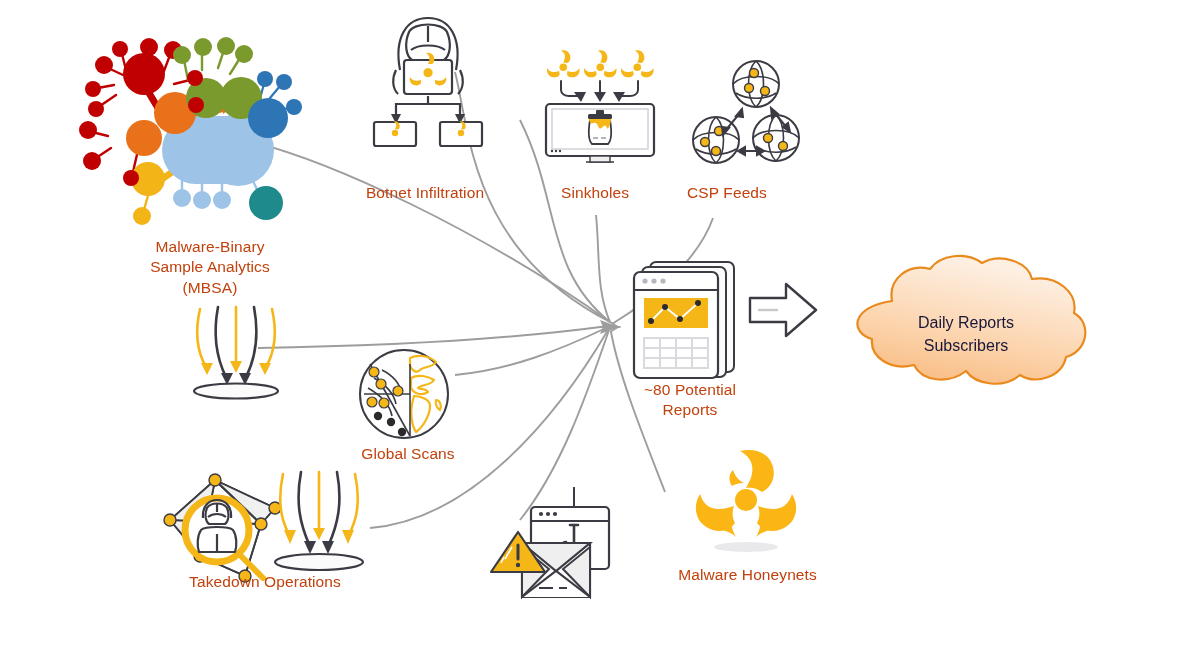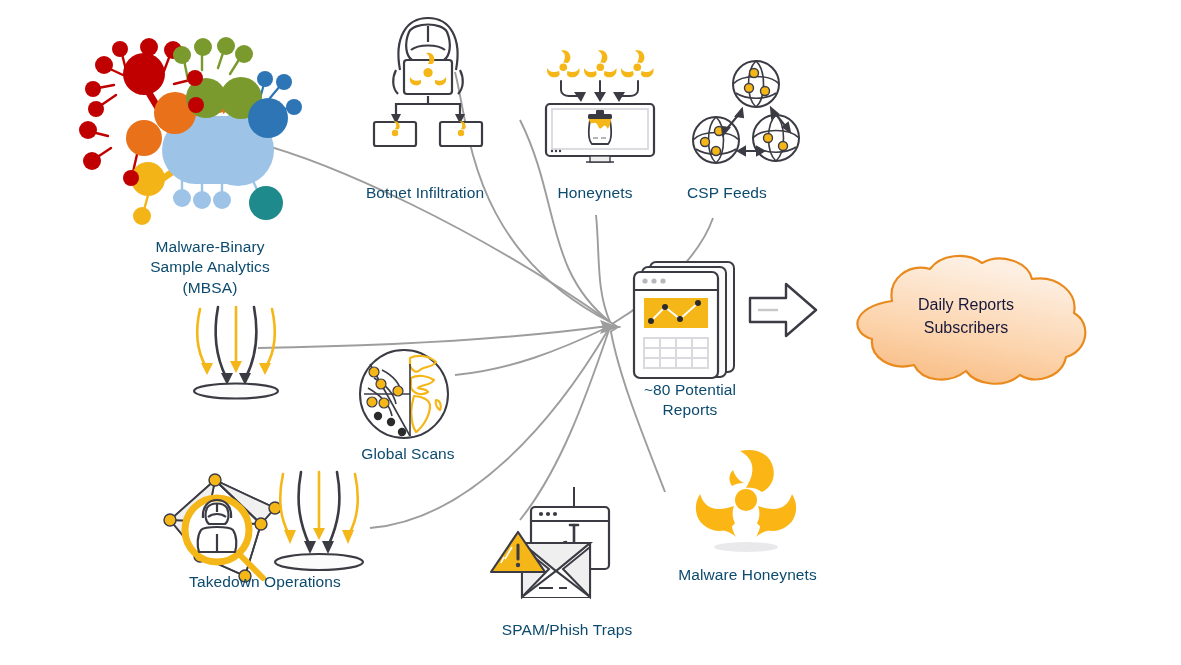--- a/index.html
+++ b/index.html
@@ -4,21 +4,21 @@
 <style>
   html,body{margin:0;padding:0;background:#ffffff;}
   body{
     width:1181px;height:665px;position:relative;overflow:hidden;
     font-family:"Liberation Sans","DejaVu Sans",sans-serif;
     color:#1a1a2e;
   }
   #stage{position:absolute;left:0;top:0;width:1181px;height:665px;}
   .node{position:absolute;}
   .label{
-    position:absolute;text-align:center;color:#0c4a6e;
+    position:absolute;text-align:center;color:#c2410c;
     font-size:15.5px;line-height:1.32;white-space:pre-line;
     letter-spacing:.1px;
   }
   svg{overflow:visible;}
   .flow{position:absolute;left:0;top:0;width:1181px;height:665px;pointer-events:none;}
   .cloudtext{
     position:absolute;text-align:center;color:#17173a;font-size:16px;line-height:1.45;
     white-space:pre-line;
   }
 </style>
@@ -231,21 +231,21 @@
         <rect x="58" y="62" width="8" height="5" rx="1" fill="#3b3b44"></rect>
         <path d="M55,90 L60,90 M63,90 L68,90" stroke="#9a9aa2" stroke-width="1.4"></path>
       </g>
       <g fill="#3b3b44">
           <circle cx="14" cy="103" r="1.2"></circle>
           <circle cx="18" cy="103" r="1.2"></circle>
           <circle cx="22" cy="103" r="1.2"></circle>
         </g>
     </svg>
   </div>
-  <div class="label" style="left:530px;top:183px;width:130px;">Honeynets</div>
+  <div class="label" style="left:530px;top:183px;width:130px;">Sinkholes</div>
 
   <div class="node" style="left:690px;top:58px;width:120px;height:118px;">
     <svg width="120" height="118" viewBox="0 0 120 118">
       <g id="sphere-proto"></g>
 
       <g transform="translate(42,2)">
         <circle cx="24" cy="24" r="23" fill="#ffffff" stroke="#3b3b44" stroke-width="2"></circle>
         <path d="M1,24 C10,14 38,14 47,24" fill="none" stroke="#3b3b44" stroke-width="1.6"></path>
         <path d="M4,33 C14,40 34,40 44,33" fill="none" stroke="#3b3b44" stroke-width="1.6"></path>
         <path d="M24,1 C14,10 14,38 24,47" fill="none" stroke="#3b3b44" stroke-width="1.6"></path>
@@ -441,21 +441,20 @@
       </g>
 
       <g>
         <polygon points="31,47 58,87 4,87" fill="#F5B618" stroke="#3b3b44" stroke-width="2.2" stroke-linejoin="round"></polygon>
         <path d="M31,60 L31,74" stroke="#3b3b44" stroke-width="3" stroke-linecap="round"></path>
         <circle cx="31" cy="80" r="2.2" fill="#3b3b44"></circle>
         <path d="M18,74 L25,62 M14,78 L17,72" stroke="#ffffff" stroke-width="1.6"></path>
       </g>
     </svg>
   </div>
-  <div class="label" style="left:482px;top:620px;width:170px;">SPAM/Phish Traps</div>
 
   <div class="node" style="left:688px;top:450px;width:116px;height:110px;">
     <svg width="116" height="110" viewBox="0 0 116 110">
       <g fill="#FBB615">
         <circle cx="58" cy="50" r="11"></circle>
         <path d="M58,38 C69,20 65,8 52,1 C68,-3 82,4 85,17 C88,29 82,38 74,42 C69,38 63,37 58,38Z"></path>
         <path d="M46,56 C26,63 16,57 12,44 C4,57 8,72 20,78 C31,84 42,80 47,73 C44,68 44,61 46,56Z"></path>
         <path d="M70,56 C90,63 100,57 104,44 C112,57 108,72 96,78 C85,84 74,80 69,73 C72,68 72,61 70,56Z"></path>
         <path d="M44,36 C40,30 41,24 45,20 C47,26 51,31 56,33 C51,33 47,34 44,36Z"></path>
         <path d="M72,36 C76,30 75,24 71,20 C69,26 65,31 60,33 C65,33 69,34 72,36Z"></path>
@@ -511,17 +510,17 @@
           <stop offset="0%" stop-color="#F7B679"></stop>
           <stop offset="45%" stop-color="#FCD3AB"></stop>
           <stop offset="100%" stop-color="#FDEFE2"></stop>
         </linearGradient>
       </defs>
       <path d="M56,46 C52,24 72,8 94,14 C104,0 130,-4 146,8 C164,-2 192,6 196,24
                C222,20 242,38 238,58 C256,68 252,96 230,102 C226,122 200,130 184,120
                C168,134 140,130 130,116 C112,130 86,126 78,110 C54,116 34,102 36,84
                C14,78 14,52 56,46Z" fill="url(#cloudgrad)" stroke="#E98A1E" stroke-width="2.2" stroke-linejoin="round"></path>
     </svg>
-    <div class="cloudtext" style="left:0;top:38px;width:260px;">Daily Reports
+    <div class="cloudtext" style="left:0;top:56px;width:260px;">Daily Reports
 Subscribers</div>
   </div>
 
 </div>
 
 </body></html>

